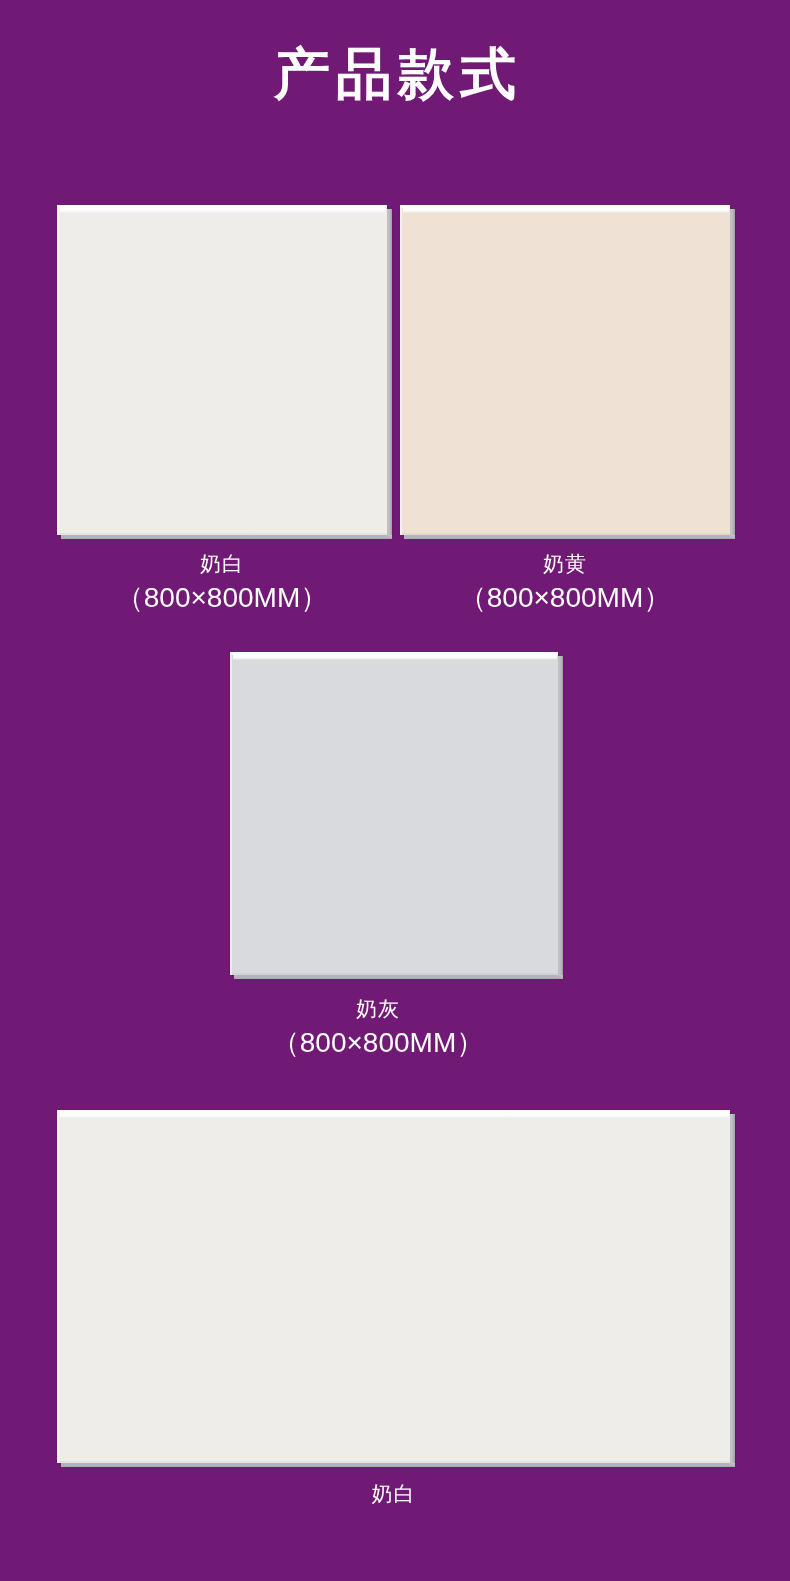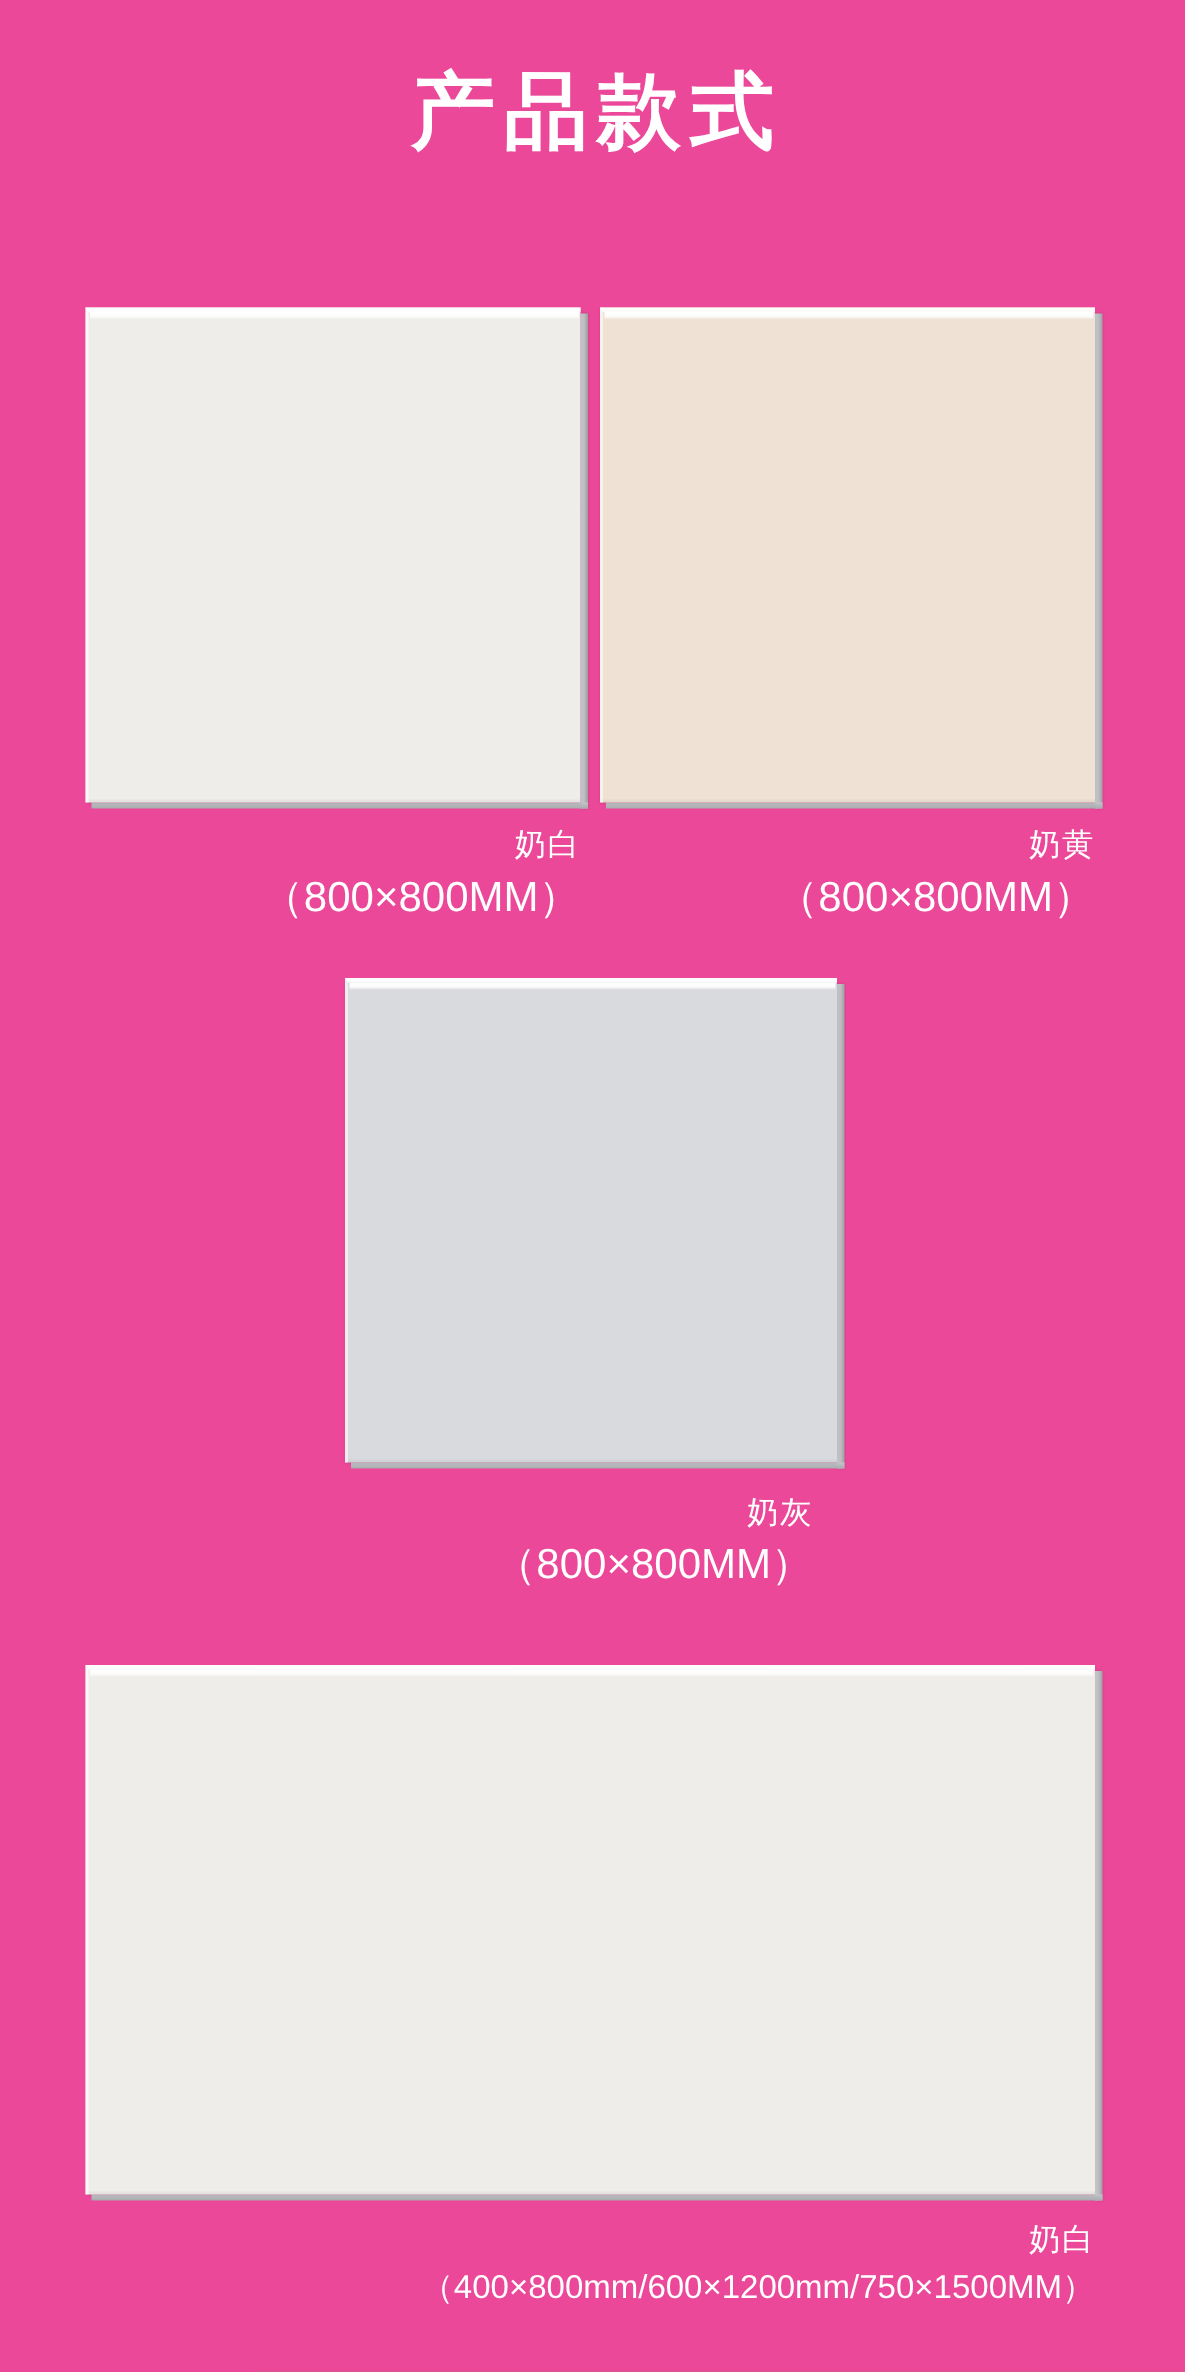--- a/index.html
+++ b/index.html
@@ -87,21 +87,21 @@
 
   
   #tile-0 { left: 57px;  top: 205px;  width: 330px; height: 330px; }
   #tile-1 { left: 400px; top: 205px;  width: 330px; height: 330px; }
   #tile-2 { left: 230px; top: 652px;  width: 328px; height: 323px; }
   #tile-3 { left: 57px;  top: 1110px; width: 673px; height: 353px; }
 
   
   .caption {
     position: absolute;
-    text-align: right;
+    text-align: center;
     color: #ffffff;
     line-height: 1.0;
   }
   .caption .cap-name {
     display: block;
     font-size: 21px;
     letter-spacing: 1px;
     margin-bottom: 10px;
     white-space: nowrap;
   }
@@ -114,21 +114,21 @@
 
   #caption-0 { left: 57px;  top: 553px;  width: 330px; }
   #caption-1 { left: 400px; top: 553px;  width: 330px; }
   #caption-2 { left: 214px; top: 998px;  width: 328px; }
   #caption-3 { left: 57px;  top: 1483px; width: 673px; }
   #caption-3 .cap-size { font-size: 22px; }
 </style>
 </head>
 <body style="background: rgb(170, 130, 92);">
 
-<div class="page" style="background: #ec4899; text-decoration: underline;">
+<div class="page" style="background: #701a75; text-decoration: underline;">
 
   <div class="page-title">产品款式</div>
 
   <div class="tile" id="tile-0">
     <div class="tile-edge-right"></div>
     <div class="tile-edge-bottom"></div>
     <div class="tile-face" style="background: rgb(238, 237, 233);">
       <div class="tile-lip"></div>
     </div>
   </div>
@@ -163,16 +163,15 @@
 
   <div class="tile" id="tile-3">
     <div class="tile-edge-right"></div>
     <div class="tile-edge-bottom"></div>
     <div class="tile-face" style="background: rgb(238, 237, 233);">
       <div class="tile-lip"></div>
     </div>
   </div>
   <div class="caption" id="caption-3">
     <span class="cap-name">奶白</span>
-    <span class="cap-size">（400×800mm/600×1200mm/750×1500MM）</span>
   </div>
 
 </div>
 
 </body></html>

